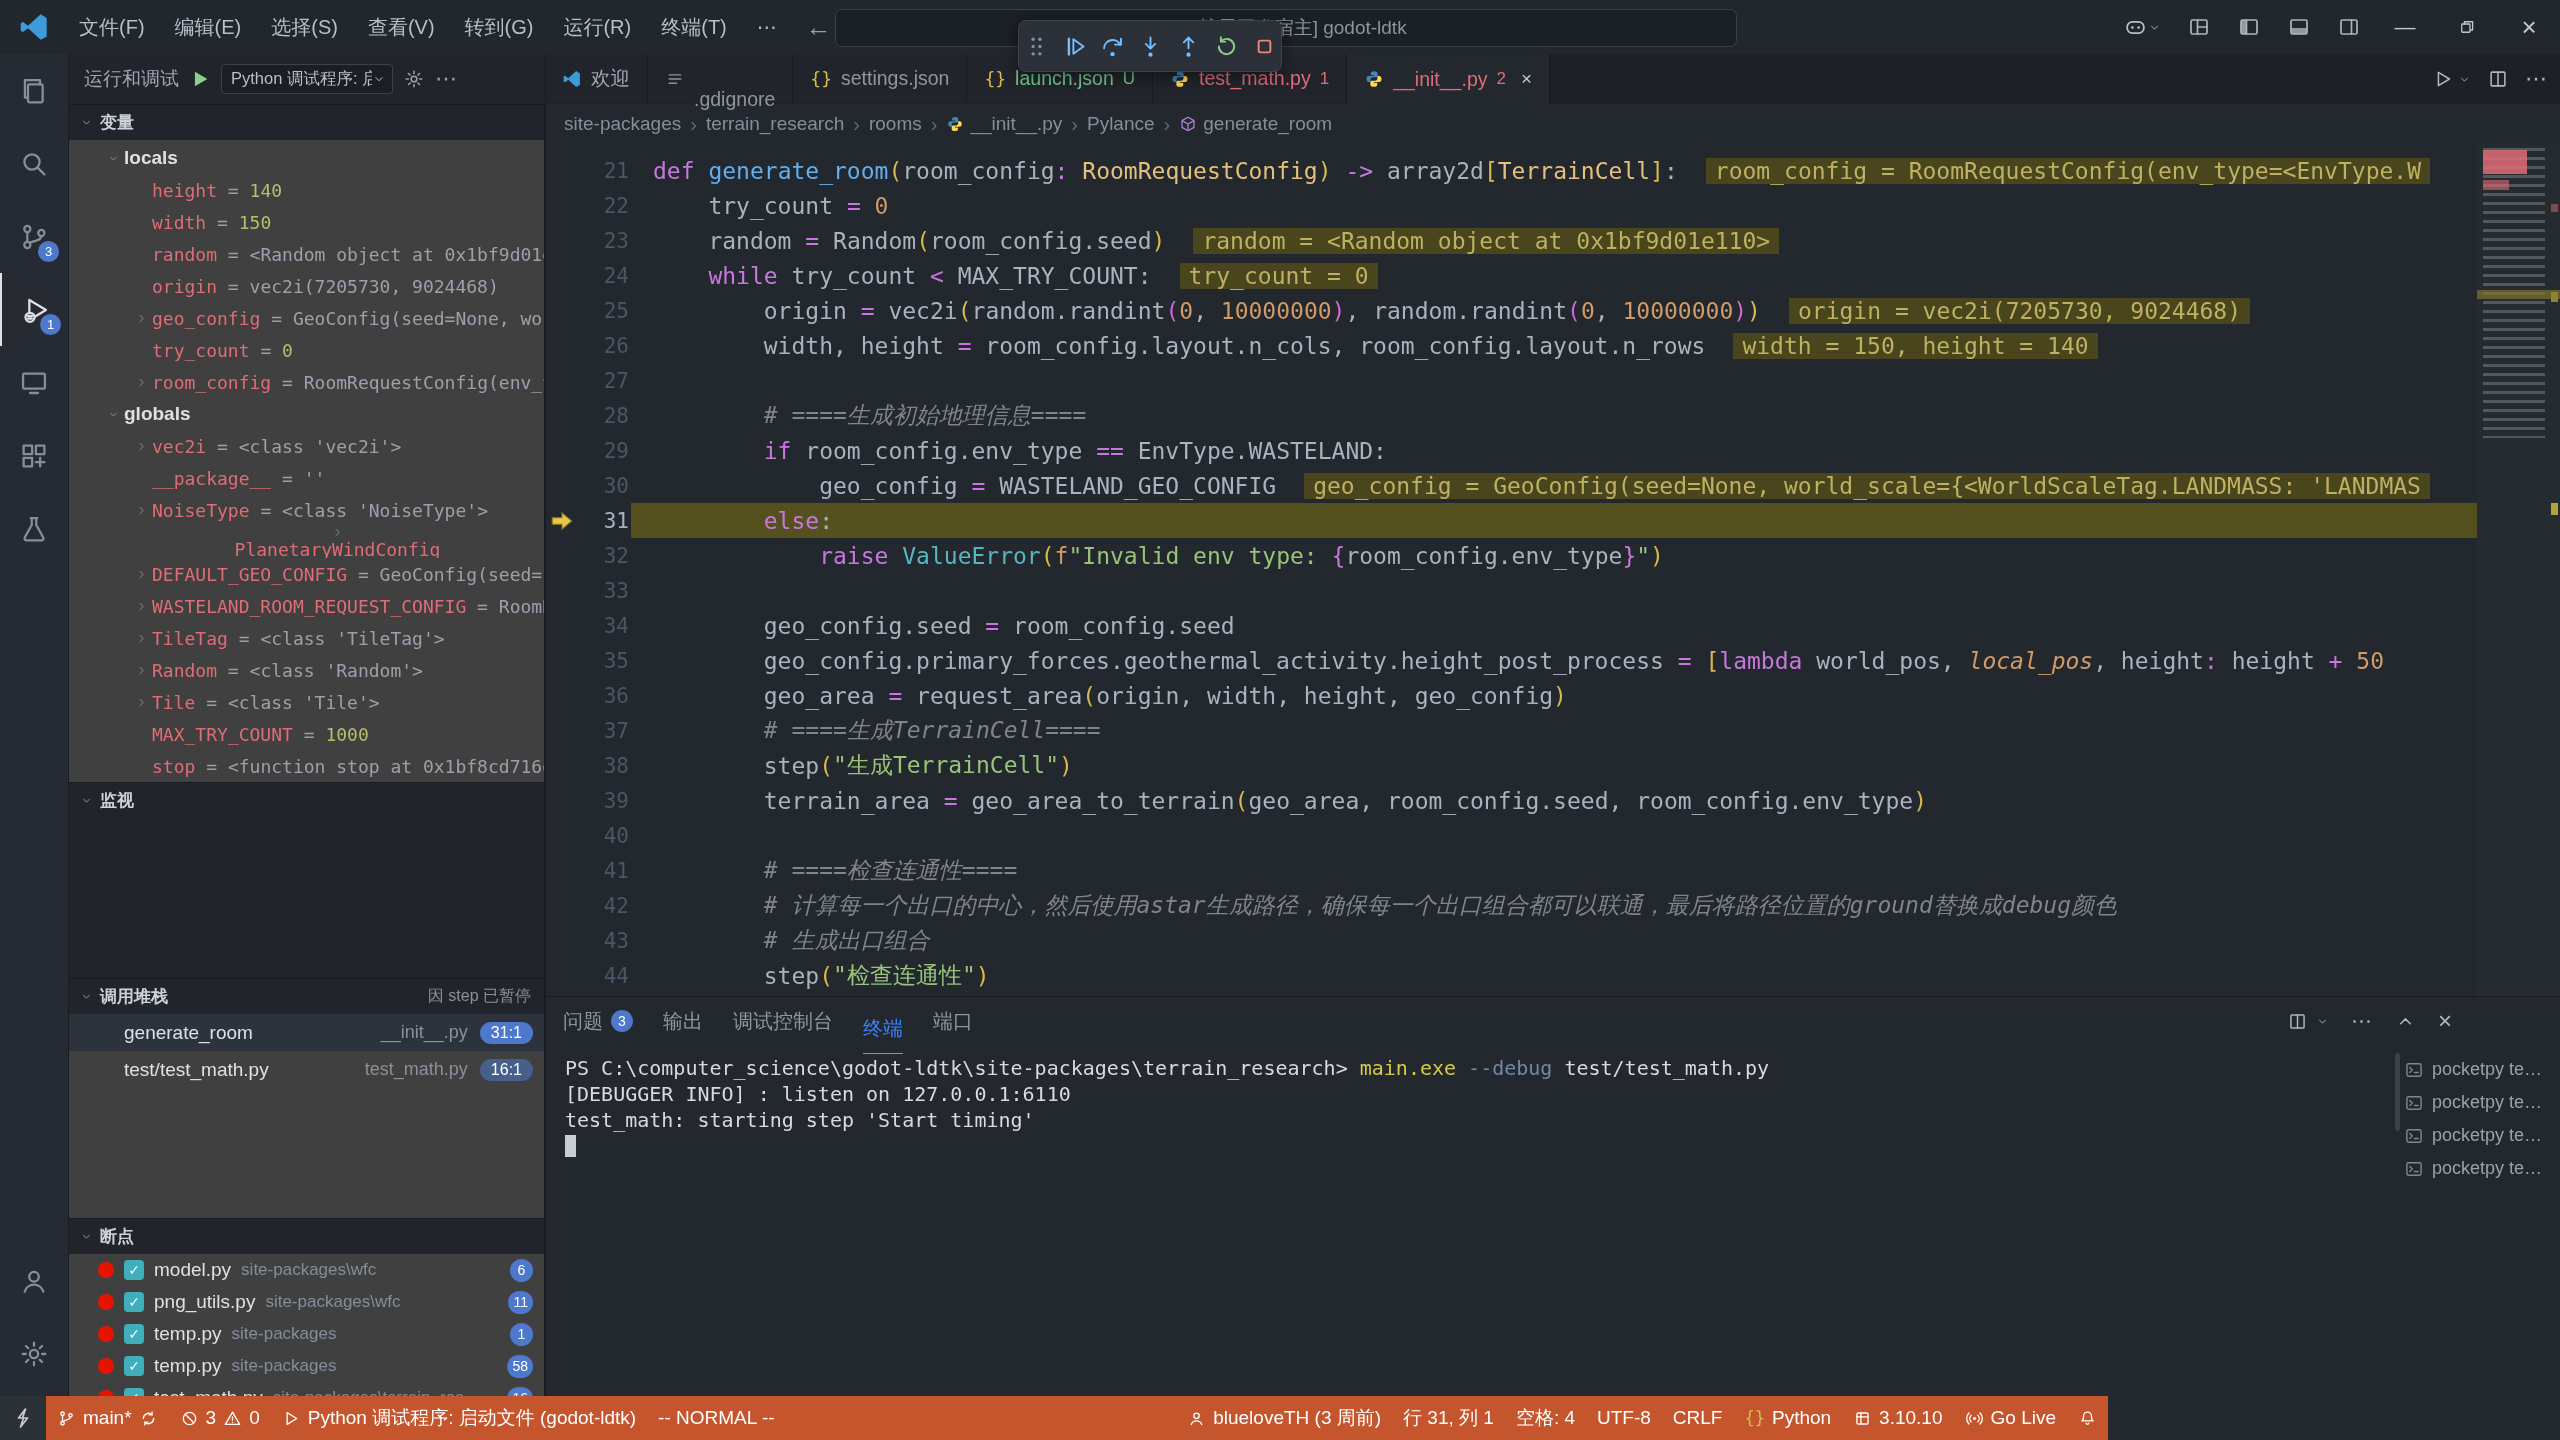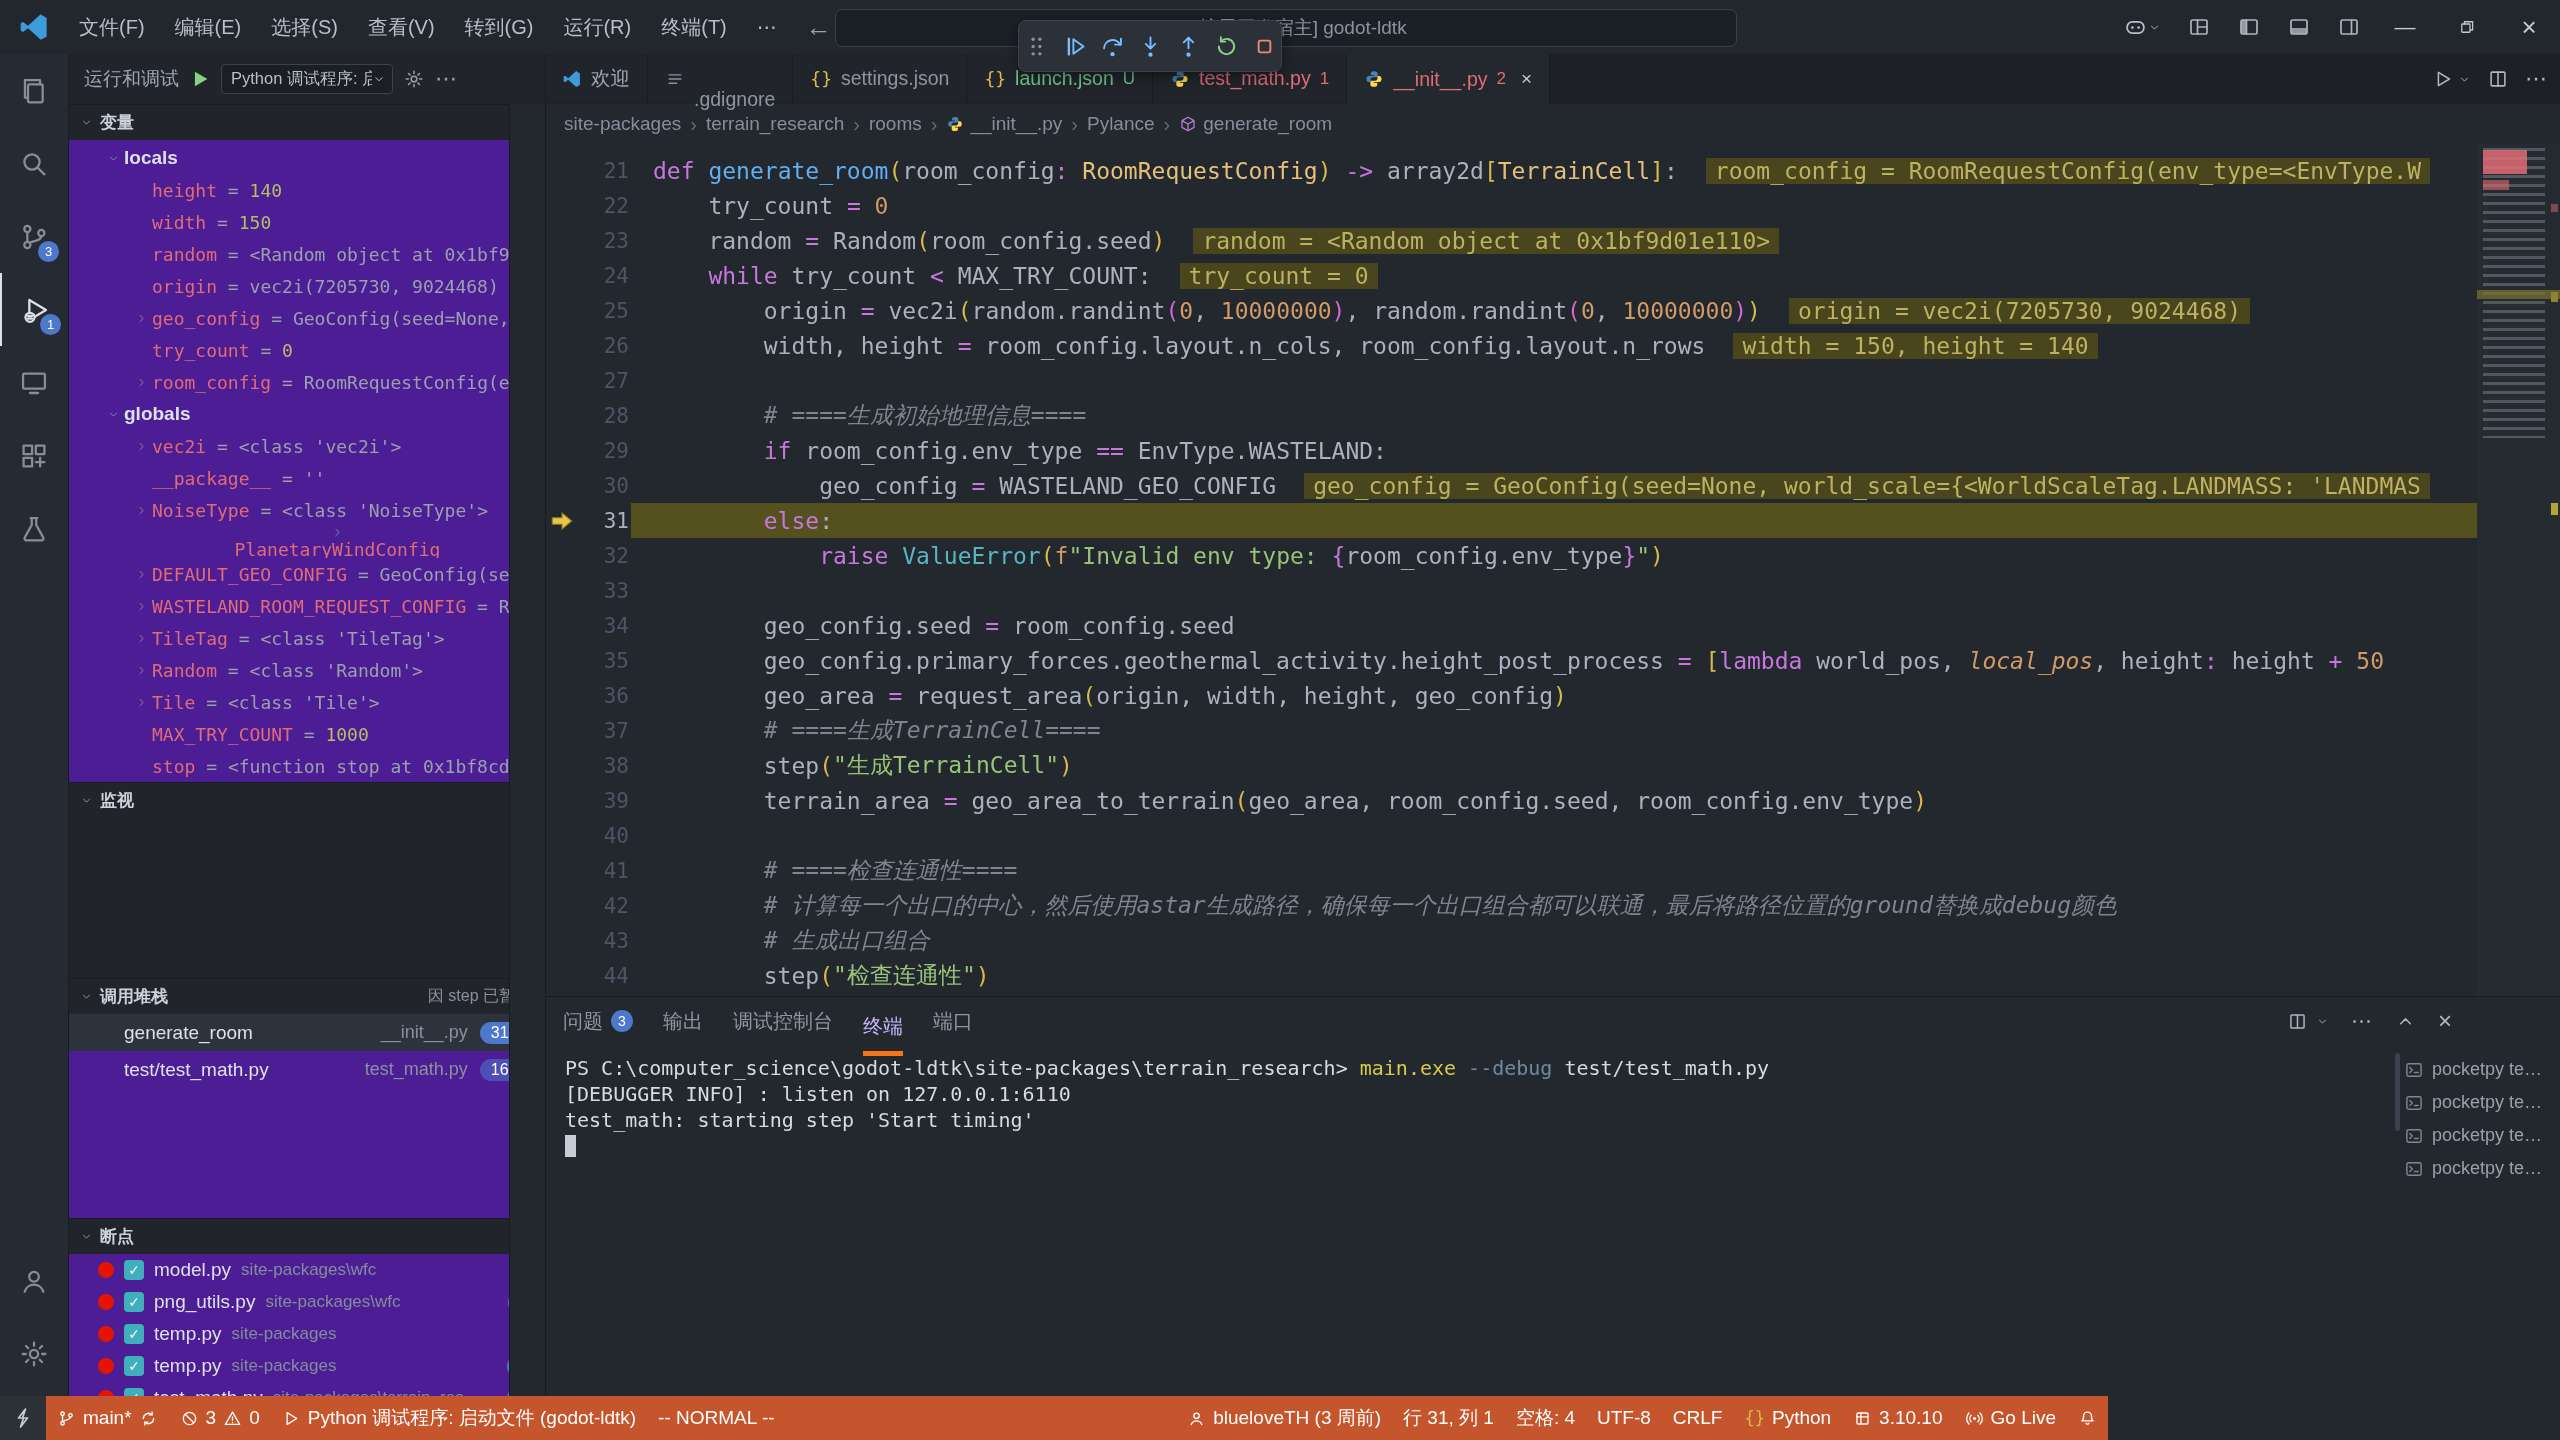--- a/index.html
+++ b/index.html
@@ -38,21 +38,21 @@
   .bc-sep{color:#646c78;font-size:20px;}
   .bc-item{display:flex;align-items:center;gap:6px;white-space:nowrap;}
   
   #activitybar{position:absolute;left:0;top:54px;width:68px;height:1342px;background:#262b33;display:flex;flex-direction:column;z-index:30;}
   .act-item{position:relative;width:68px;height:73px;display:flex;align-items:center;justify-content:center;color:#868e9a;}
   .act-item.active{color:#dde1e6;border-left:2px solid #dde1e6;}
   .act-badge{position:absolute;right:9px;bottom:11px;min-width:21px;height:21px;border-radius:11px;background:#4d78cc;color:#fff;
              font-size:13px;display:flex;align-items:center;justify-content:center;padding:0 4px;box-sizing:border-box;}
   #activity-bottom{margin-top:auto;margin-bottom:6px;}
   
-  #sidebar{position:absolute;left:68px;top:104px;width:442px;height:1292px;background:#4c1d95;border-right:1px solid #181b20;overflow:hidden;box-sizing:border-box;z-index:10;}
+  #sidebar{position:absolute;left:68px;top:104px;width:477px;height:1292px;background:#404040;border-right:1px solid #181b20;overflow:hidden;box-sizing:border-box;z-index:10;}
   .sect-header{position:absolute;left:0;width:477px;height:36px;border-top:1px solid #181b20;display:flex;align-items:center;
                padding:0 14px 0 12px;box-sizing:border-box;font-size:17px;font-weight:bold;color:#ccd2db;gap:7px;background:#21252b;}
   .sect-note{margin-left:auto;font-weight:normal;font-size:16px;color:#8a919c;}
   .chev{color:#9aa1ad;}
   #vars-list{position:absolute;left:0;top:38px;width:477px;height:744px;overflow:hidden;}
   .vrow{height:32px;display:flex;align-items:center;white-space:pre;overflow:hidden;font-family:"DejaVu Sans Mono",monospace;font-size:18px;}
   .vrow .tchev{width:22px;flex:none;display:flex;justify-content:center;color:#8a919c;}
   .vrow.group{font-family:"Liberation Sans",sans-serif;font-weight:bold;font-size:19px;color:#dde1e6;}
   .vname{color:#e06c75;}
   .veq{color:#98a0ab;}
@@ -88,21 +88,21 @@
   .mm-code{position:absolute;top:4px;left:6px;width:62px;height:290px;
            background:repeating-linear-gradient(to bottom,rgba(171,178,191,.33) 0 3px,transparent 3px 9px);}
   .mm-red1{position:absolute;top:6px;left:6px;width:44px;height:24px;background:rgba(224,108,117,.85);}
   .mm-red2{position:absolute;top:36px;left:6px;width:26px;height:10px;background:rgba(224,108,117,.6);}
   .mm-olive{position:absolute;top:146px;left:0;width:83px;height:9px;background:rgba(130,120,45,.65);}
   .ruler-mark{position:absolute;right:2px;width:7px;background:#8c8432;}
   
   #panel{position:absolute;left:545px;top:996px;width:2015px;height:400px;background:#23272e;border-top:1px solid #181b20;box-sizing:border-box;z-index:6;}
   #panel-tabs{display:flex;align-items:center;gap:30px;height:48px;padding-left:18px;font-size:20px;color:#8f96a1;}
   .ptab{display:flex;align-items:center;gap:8px;height:100%;}
-  .ptab.active{color:#c4b5fd;border-bottom:5px solid #f97316;margin-top:16px;}
+  .ptab.active{color:#3b82f6;border-bottom:1px solid #f97316;margin-top:16px;}
   .ptab-badge{background:#4d78cc;color:#fff;border-radius:11px;min-width:22px;height:22px;font-size:14px;display:flex;align-items:center;justify-content:center;}
   #panel-actions{position:absolute;right:108px;top:10px;display:flex;gap:22px;align-items:center;}
   #terminal{position:absolute;left:20px;top:58px;font-family:"DejaVu Sans Mono",monospace;font-size:20px;line-height:26px;color:#d7dae0;white-space:pre;}
   #term-cursor{display:inline-block;width:11px;height:22px;background:#c8ccd4;vertical-align:-4px;}
   #term-list{position:absolute;right:4px;top:56px;width:152px;}
   .term-row{height:33px;display:flex;align-items:center;gap:8px;color:#9aa1ac;font-size:18px;white-space:nowrap;overflow:hidden;}
   #tlist-scroll{position:absolute;right:160px;top:56px;width:5px;height:78px;background:#3b414d;border-radius:3px;}
   
   #statusbar{position:absolute;left:0;bottom:0;width:2108px;height:44px;background:#c4552d;display:flex;align-items:center;color:#fff;font-size:19px;z-index:50;}
   #remote-block{width:46px;height:44px;background:#2b3137;display:flex;align-items:center;justify-content:center;flex:none;}

